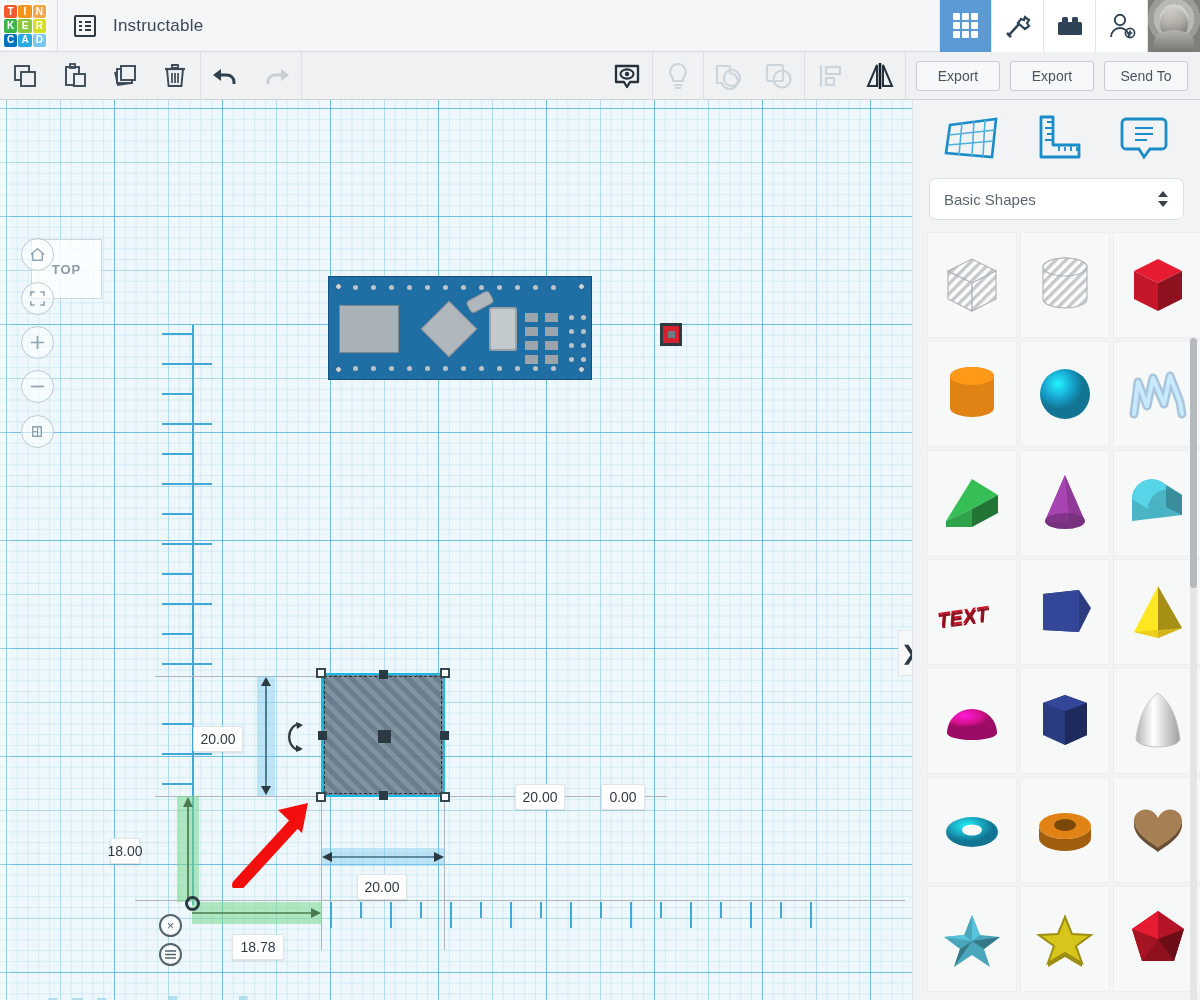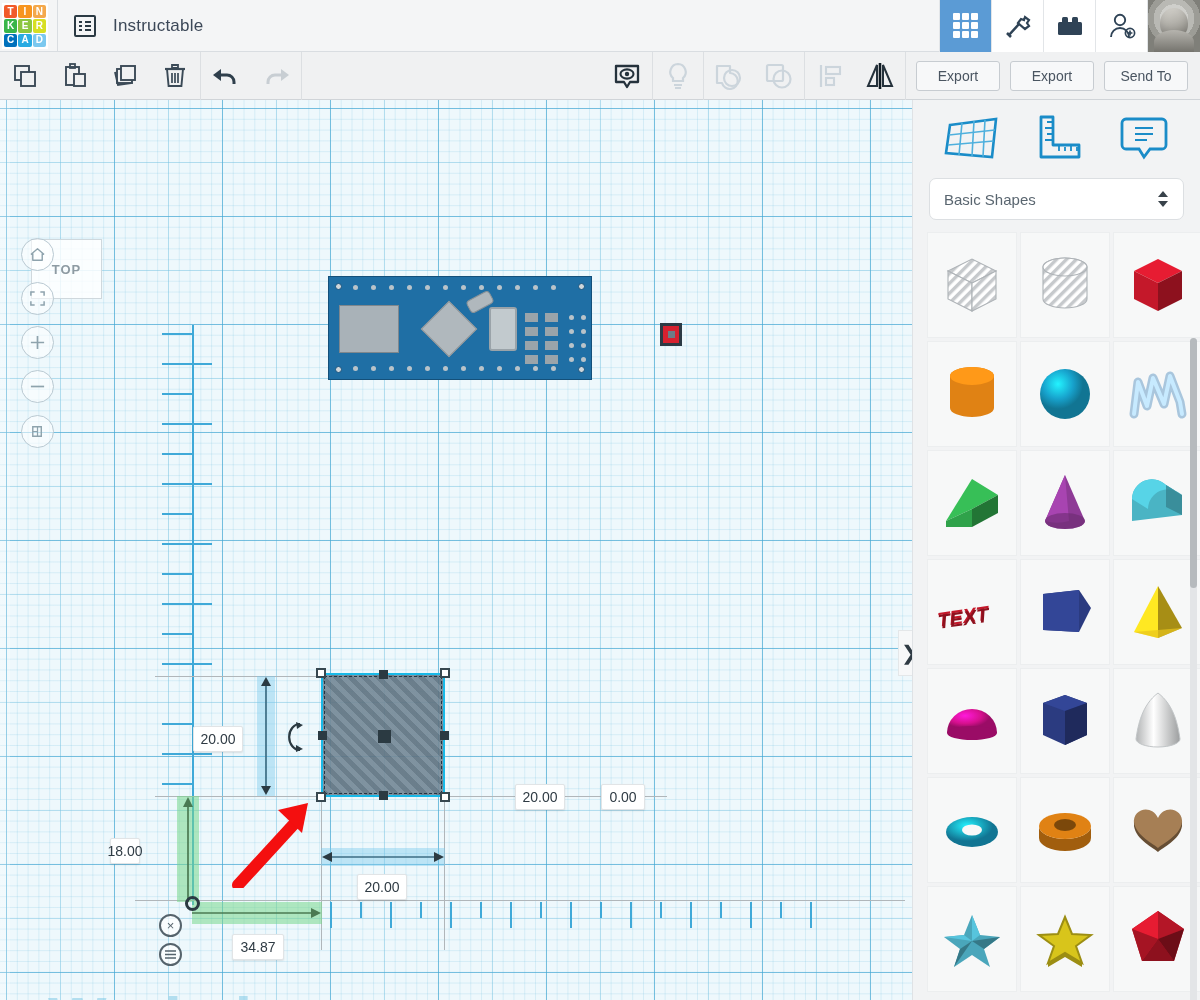--- a/index.html
+++ b/index.html
@@ -595,21 +595,21 @@
     </div>
     <div class="dimlabel" style="left:110px;top:738px;width:30px;">18.00</div>
 
     <div class="greenbar" style="left:192px;top:802px;width:130px;height:22px;"></div>
     <div style="position:absolute;left:192px;top:806px;">
       <svg width="130" height="14" viewBox="0 0 130 14">
         <path d="M0 7 h124" stroke="#4b7a52" stroke-width="1.7"></path>
         <path d="M119 2 L129 7 L119 12 Z" fill="#4b7a52"></path>
       </svg>
     </div>
-    <div class="dimlabel" style="left:232px;top:834px;width:52px;">34.87</div>
+    <div class="dimlabel" style="left:232px;top:834px;width:52px;">18.78</div>
 
     <div class="wp-origin"></div>
     <div class="circ-btn" style="left:159px;top:814px;">×</div>
     <div class="circ-btn" style="left:159px;top:843px;">
       <svg width="13" height="11" viewBox="0 0 13 11">
           <path d="M1 2h11M1 5.5h11M1 9h11" stroke="#55636c" stroke-width="1.6"></path>
         </svg>
     </div>
 
     <div class="arrow-annot">

